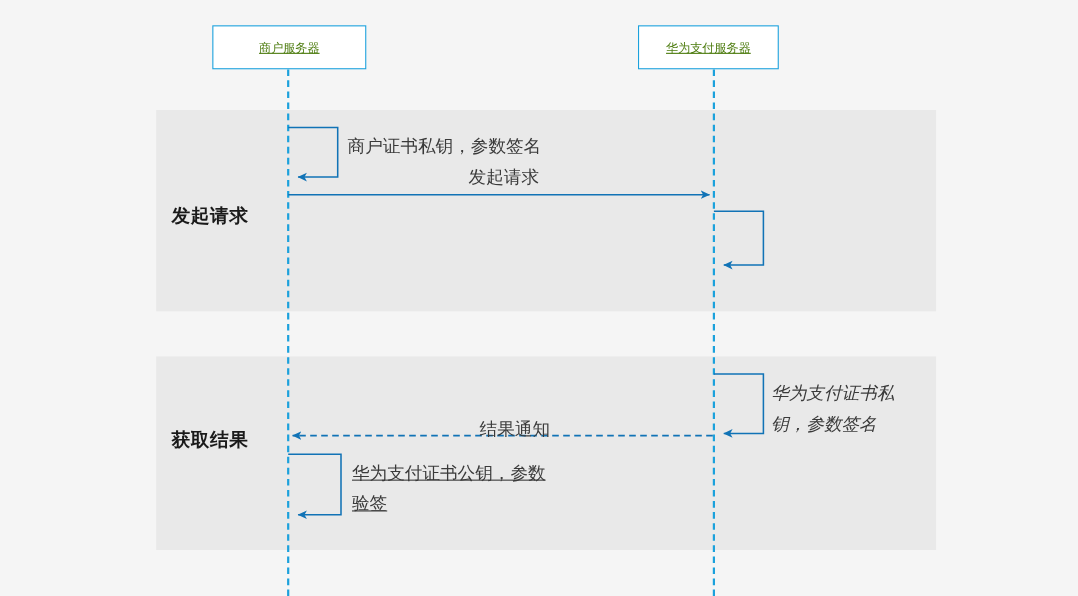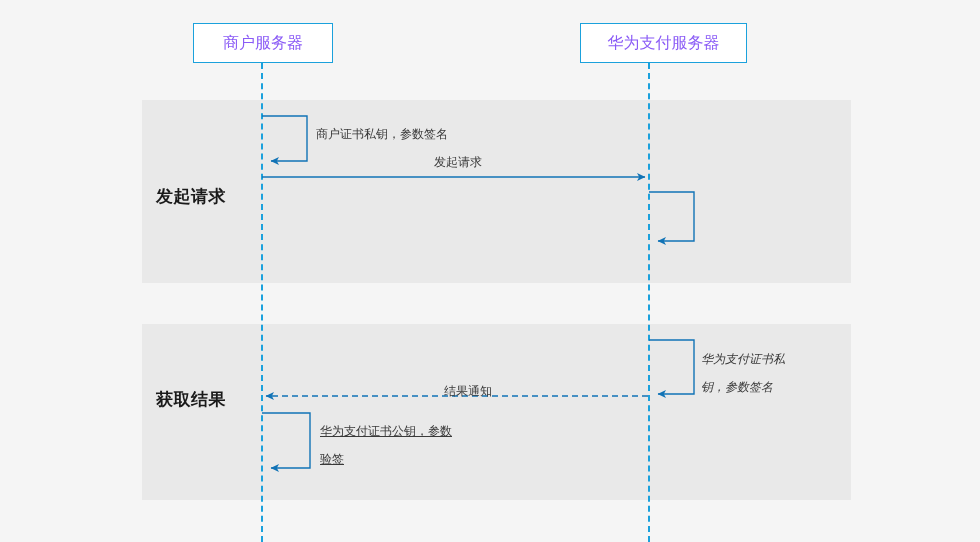--- a/index.html
+++ b/index.html
@@ -40,30 +40,31 @@
   }
   #label-initiate { left: 156px; top: 185px; }
   #label-result   { left: 156px; top: 388px; }
 
   
   .participant {
     position: absolute;
     box-sizing: border-box;
     border: 1px solid #1ba1dc;
     background: #ffffff;
-    color: #8b5cf6;
-    font-size: 16px;
+    color: #4d7c0f;
+    font-size: 11px;
     display: flex;
     align-items: center;
     justify-content: center;
     height: 40px;
     white-space: nowrap;
+    text-decoration: underline;
   }
   #participant-merchant { left: 193px; top: 23px; width: 140px; }
-  #participant-hwpay    { left: 580px; top: 23px; width: 167px; }
+  #participant-hwpay    { left: 580px; top: 23px; width: 128px; }
 
   
   .lifeline {
     position: absolute;
     top: 63px;
     height: 479px;
     width: 0;
     border-left: 2px dashed #1ba1dc;
   }
   #lifeline-merchant { left: 261px; }
@@ -75,21 +76,21 @@
     left: 0;
     top: 0;
     width: 980px;
     height: 542px;
     pointer-events: none;
   }
 
   
   .msg-label {
     position: absolute;
-    font-size: 12px;
+    font-size: 16px;
     color: #3a3a3a;
     line-height: 28px;
     white-space: pre-line;
   }
   .msg-label.centered { text-align: center; }
 
   #label-self-sign-merchant { left: 316px; top: 120px; }
   #label-request            { left: 358px; top: 148px; width: 200px; }
   #label-self-verify-hwpay  { left: 704px; top: 188px; }
   #label-self-sign-hwpay    { left: 701px; top: 345px; font-style: italic; }

